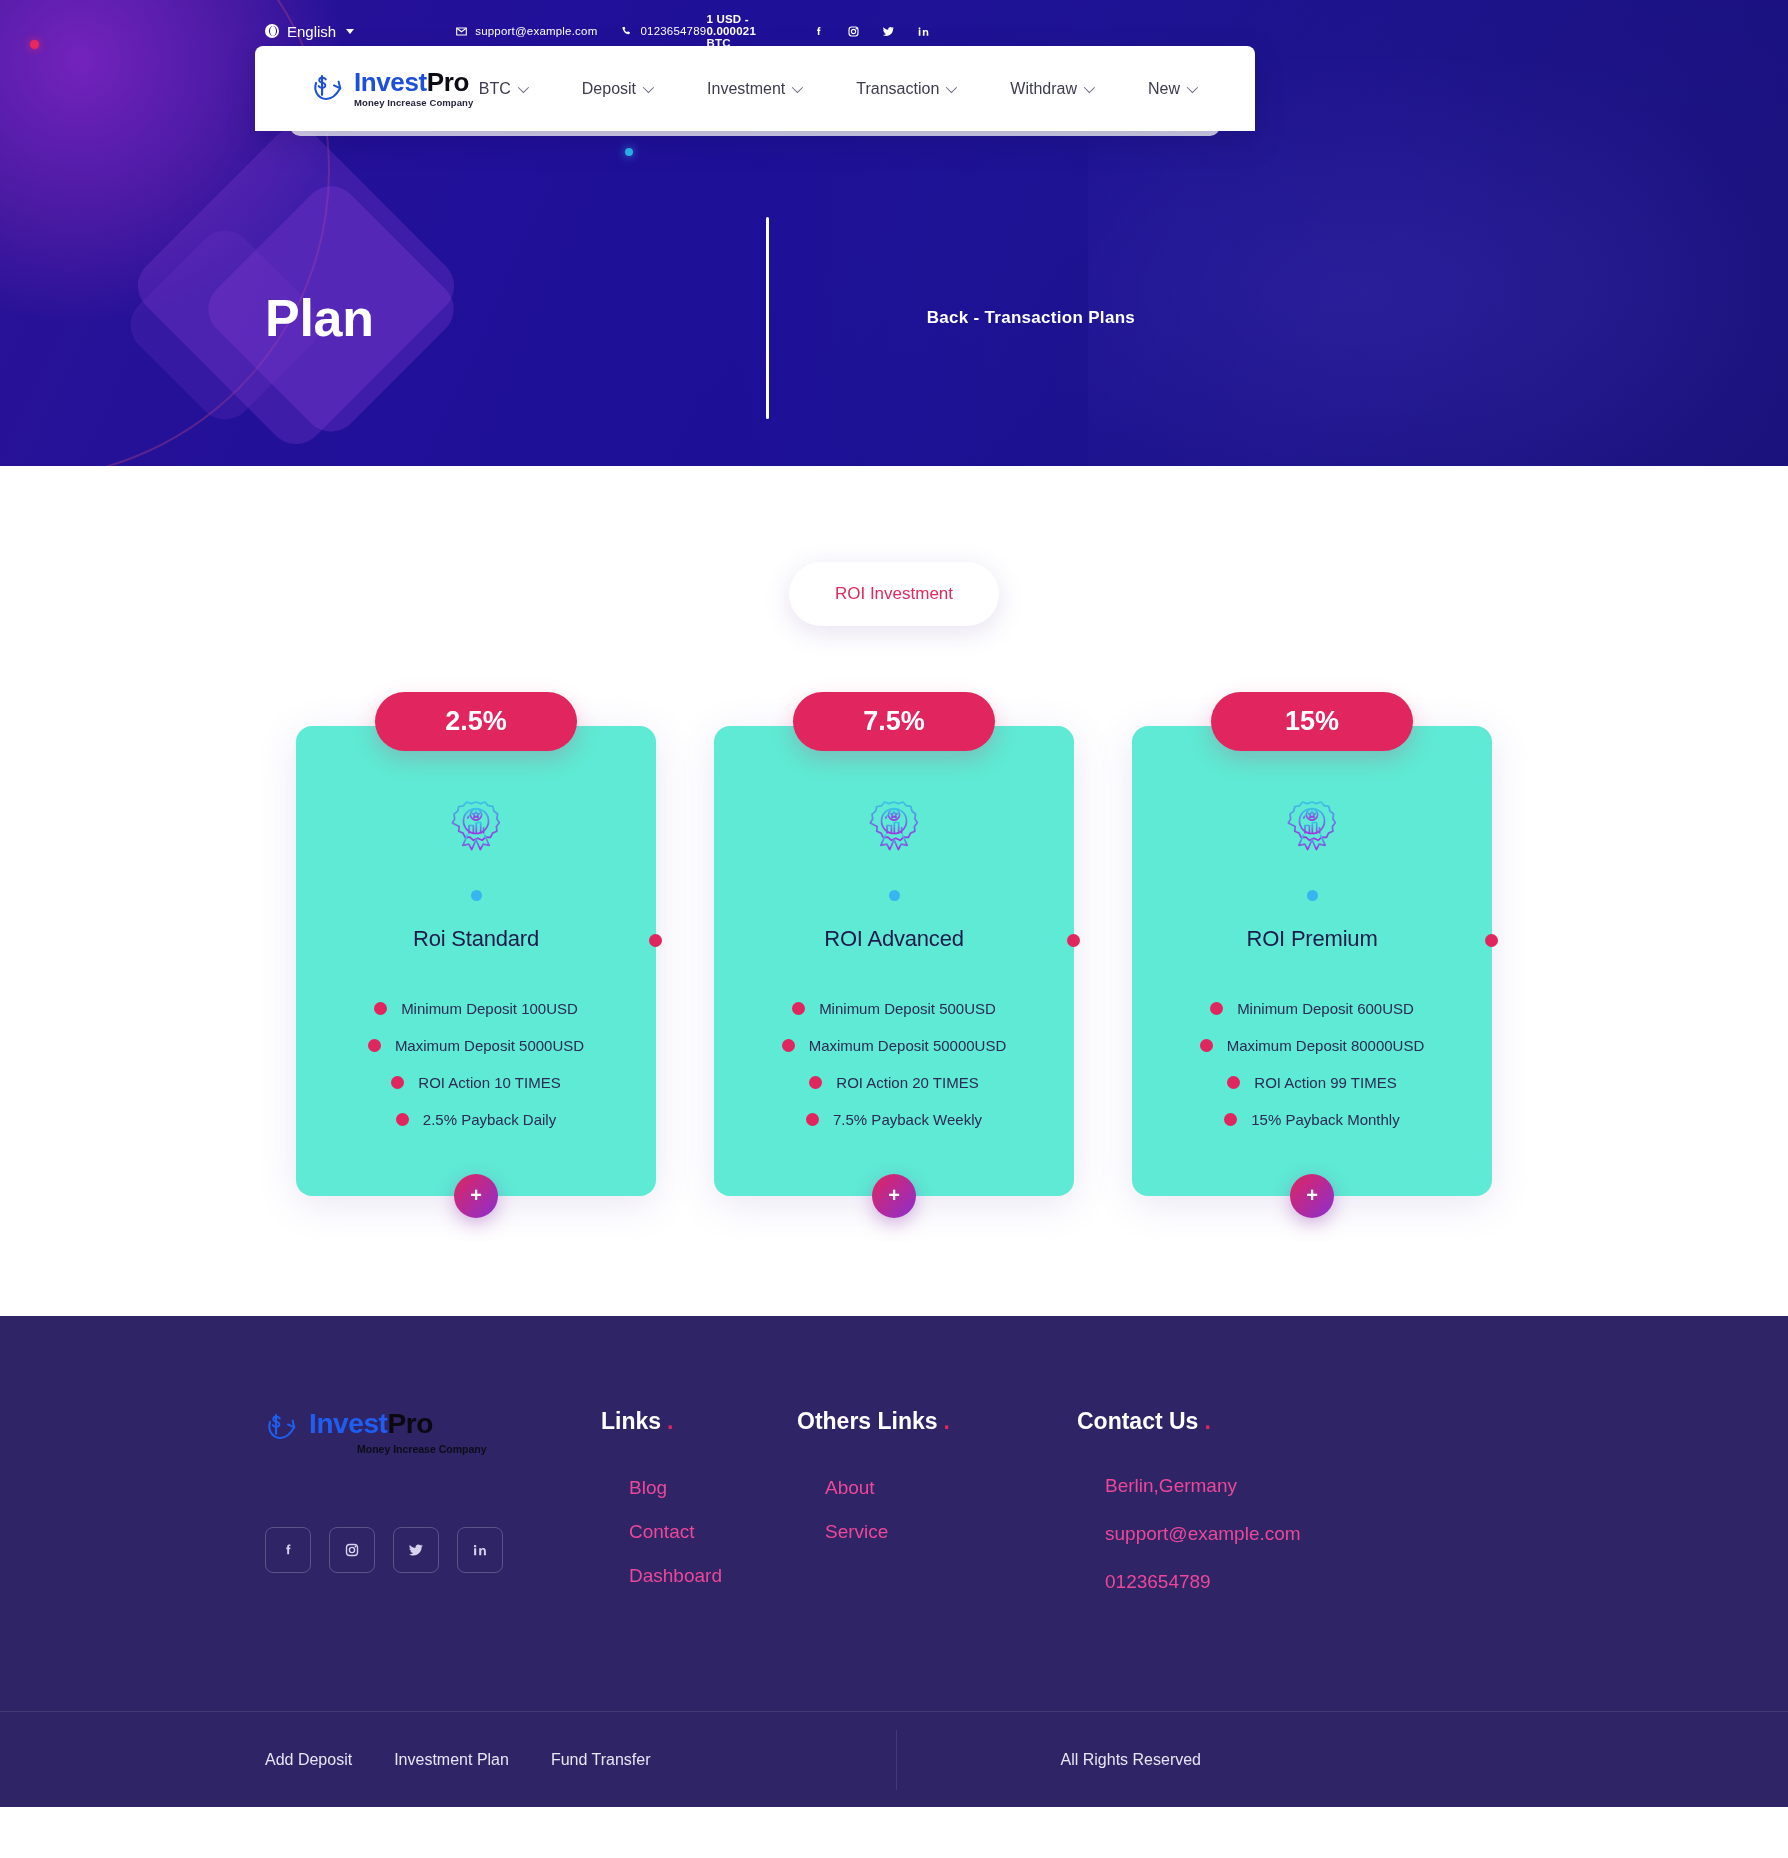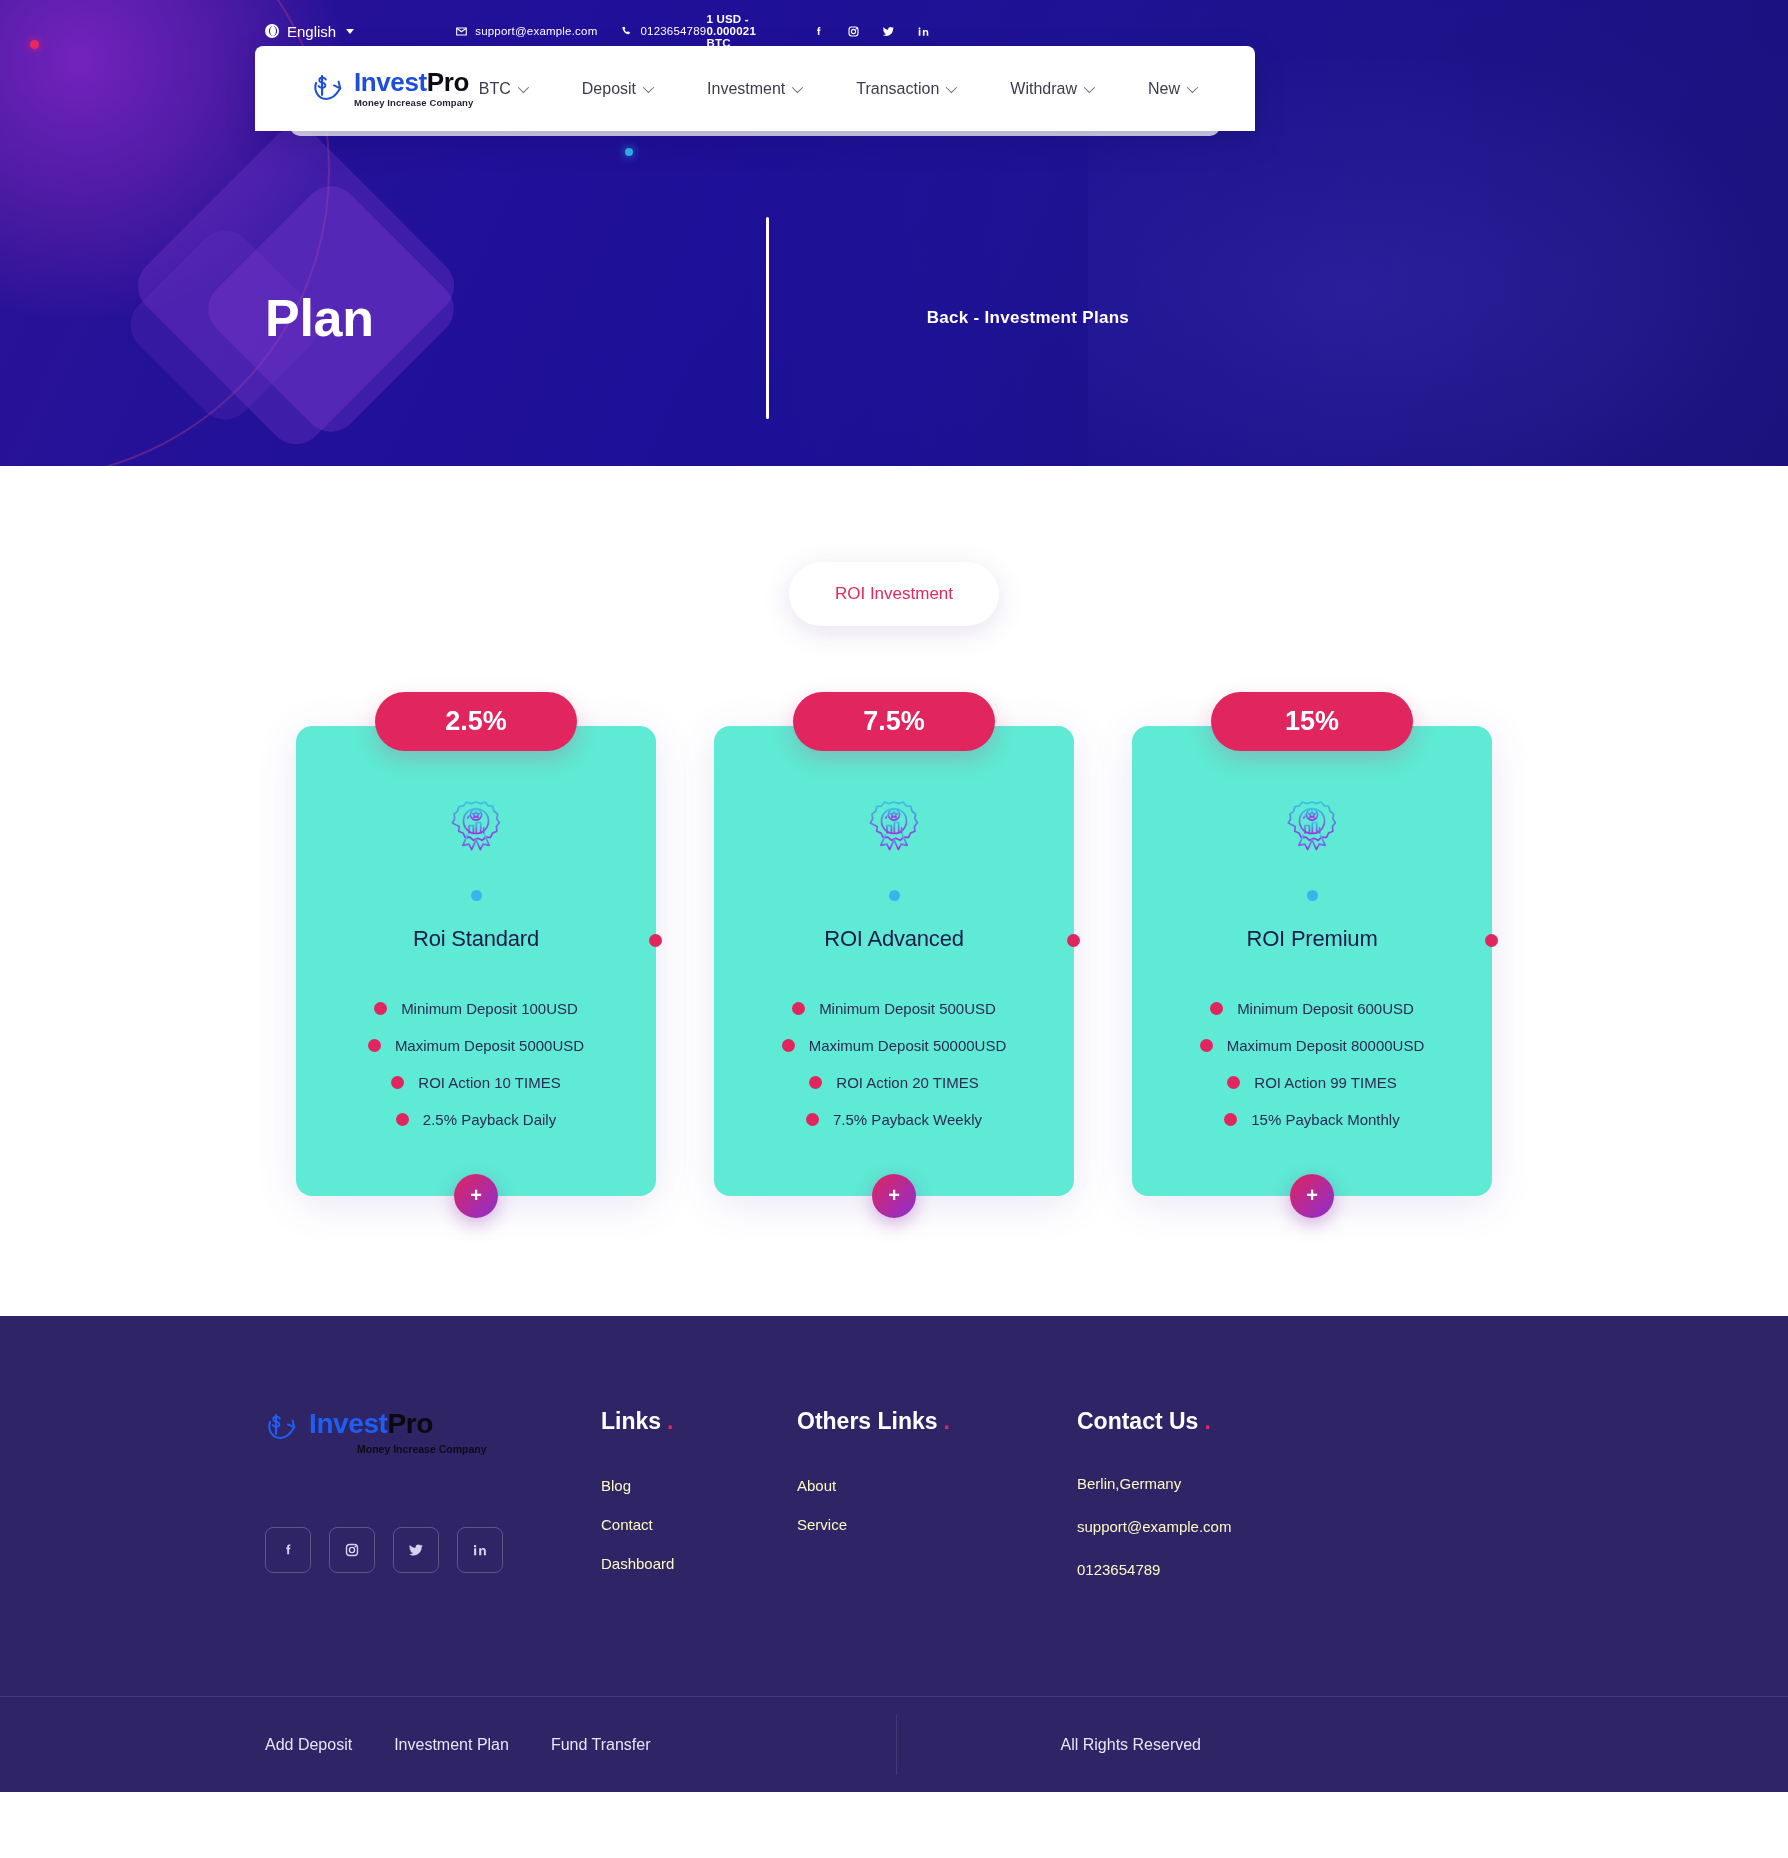--- a/index.html
+++ b/index.html
@@ -162,21 +162,21 @@
     width:46px;height:46px;border:1px solid rgba(255,255,255,.22);border-radius:8px;
     display:flex;align-items:center;justify-content:center;cursor:pointer;
   }
   .f-soc svg{width:16px;height:16px;fill:#d7d3ee;}
   .f-col{width:196px;}
   .f-col.wide{width:280px;}
   .f-head{color:#fff;font-size:23px;font-weight:bold;position:relative;display:inline-block;}
   .f-head .dot{color:#e0255f;font-size:23px;margin-left:6px;}
   .f-links{list-style:none;margin-top:42px;}
   .f-links li{margin-bottom:22px;}
-  .f-links a,.f-text{color:#fef9c3;font-size:15px;text-decoration:none;display:block;}
+  .f-links a,.f-text{color:#ec4899;font-size:19px;text-decoration:none;display:block;margin-left:28px;}
   .f-contact{list-style:none;margin-top:40px;}
   .f-contact li{margin-bottom:26px;}
   .footer-bottom{
     margin-top:92px;border-top:1px solid rgba(255,255,255,.10);
     height:96px;display:flex;align-items:center;padding:0 265px;
   }
   .fb-links{display:flex;gap:42px;}
   .fb-links a{color:#e8e5f5;font-size:16px;text-decoration:none;}
   .fb-sep{width:1px;height:60px;background:rgba(255,255,255,.10);margin-left:245px;}
   .fb-right{margin-left:auto;color:#e8e5f5;font-size:16px;margin-right:322px;}
@@ -287,21 +287,21 @@
           <span>New</span>
           <span class="nav-chev"></span>
         </div>
       </nav>
     </div>
 
     <div class="hero-dot-blue"></div>
     <div class="hero-content">
       <h1 class="hero-title">Plan</h1>
       <div class="hero-divider"></div>
-      <div class="hero-crumb">Back  -  Investment Plans</div>
+      <div class="hero-crumb">Back  -  Transaction Plans</div>
     </div>
   </div>
 
   <section class="plans">
     <div class="tabs">
       <div class="tab active">ROI Investment</div>
     </div>
 
     <div class="cards">
 

